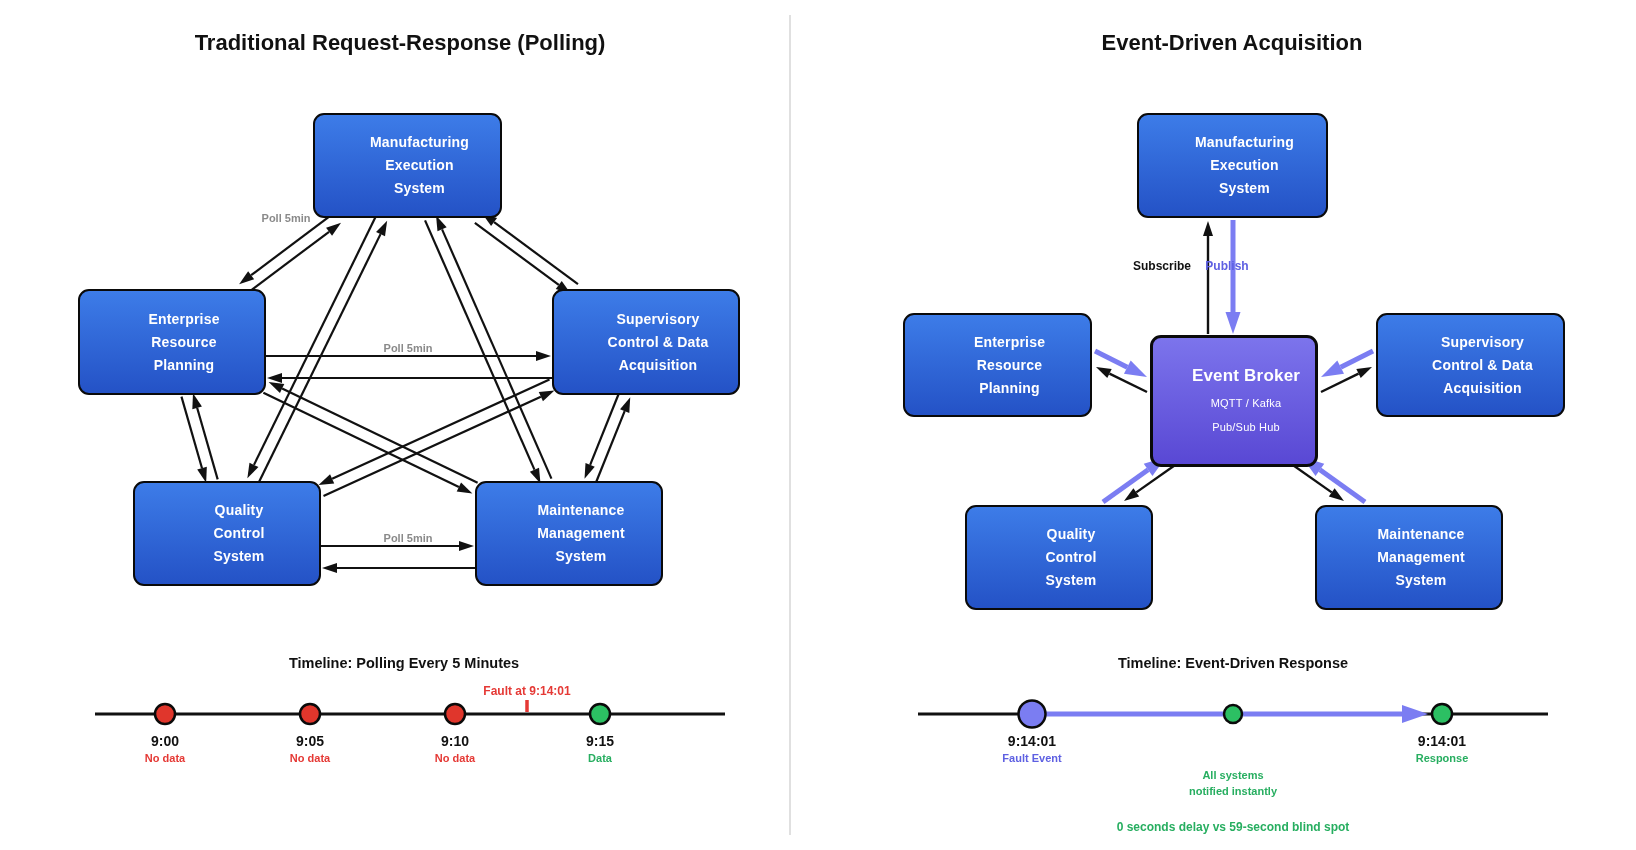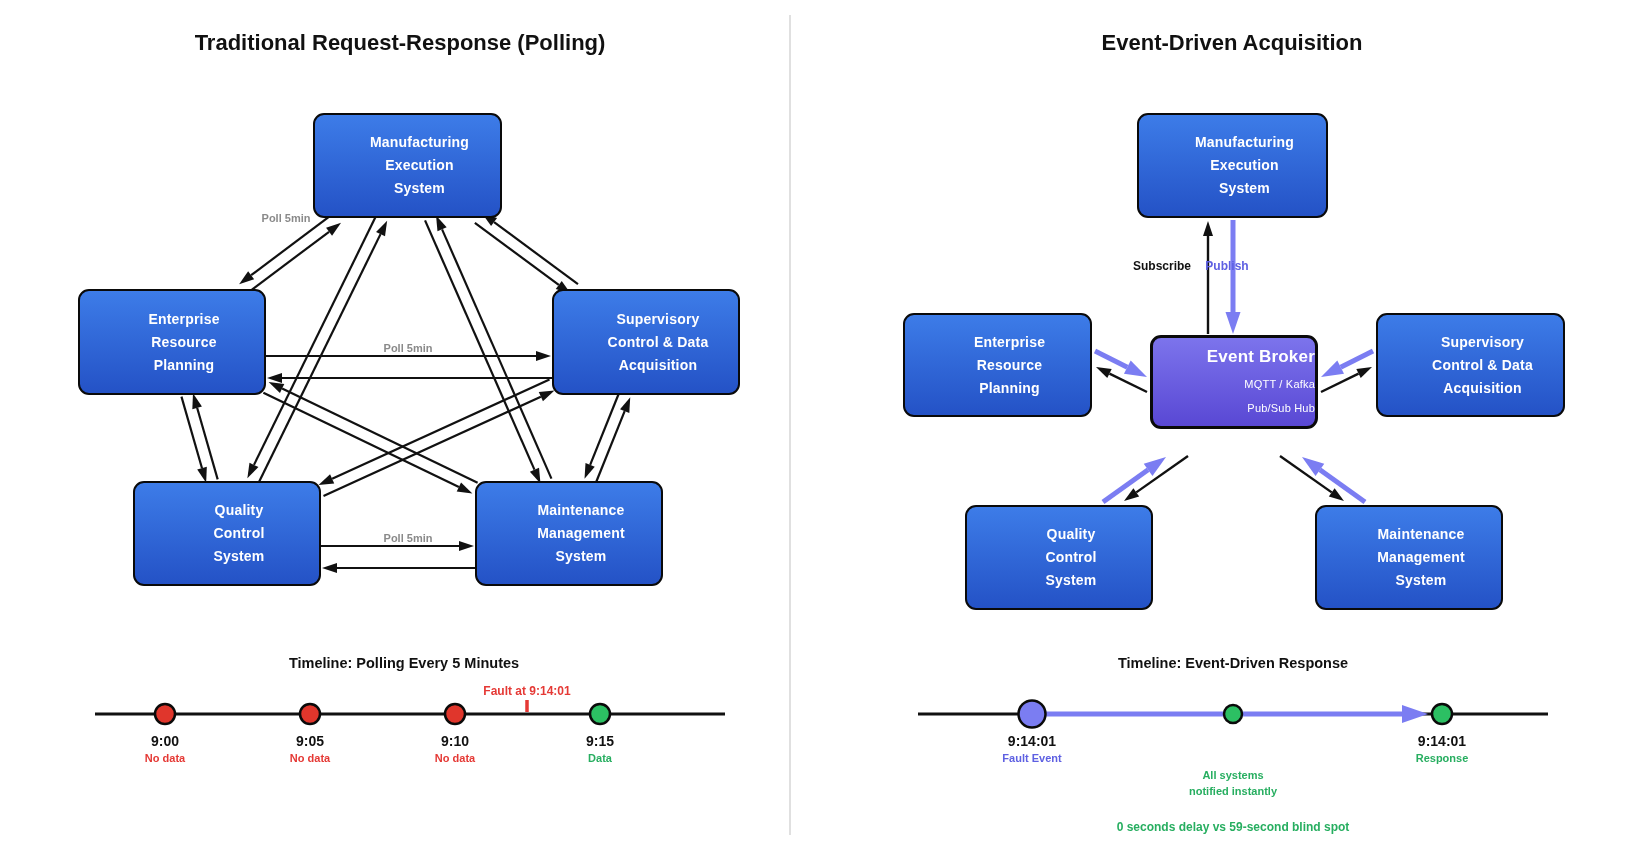--- a/index.html
+++ b/index.html
@@ -164,21 +164,21 @@
   <div class="node" style="left:1376px; top:313px; width:189px; height:104px;">Supervisory
 Control &amp; Data
 Acquisition</div>
   <div class="node" style="left:965px;  top:505px; width:188px; height:105px;">Quality
 Control
 System</div>
   <div class="node" style="left:1315px; top:505px; width:188px; height:105px;">Maintenance
 Management
 System</div>
 
-  <div class="node broker" style="left:1150px; top:335px; width:168px; height:94px;align-items:flex-end;">
+  <div class="node broker" style="left:1150px; top:335px; width:168px; height:132px;">
     <div class="broker-title">Event Broker</div>
     <div class="broker-sub">MQTT / Kafka</div>
     <div class="broker-sub">Pub/Sub Hub</div>
   </div>
 
   <div class="lbl small" style="left:1122px; top:266px;margin-left:40px;">Subscribe</div>
   <div class="lbl small purple-t" style="left:1227px; top:266px;">Publish</div>
 
   <div class="lbl tl-title" style="left:1233px; top:663px;">Timeline: Event-Driven Response</div>
 

